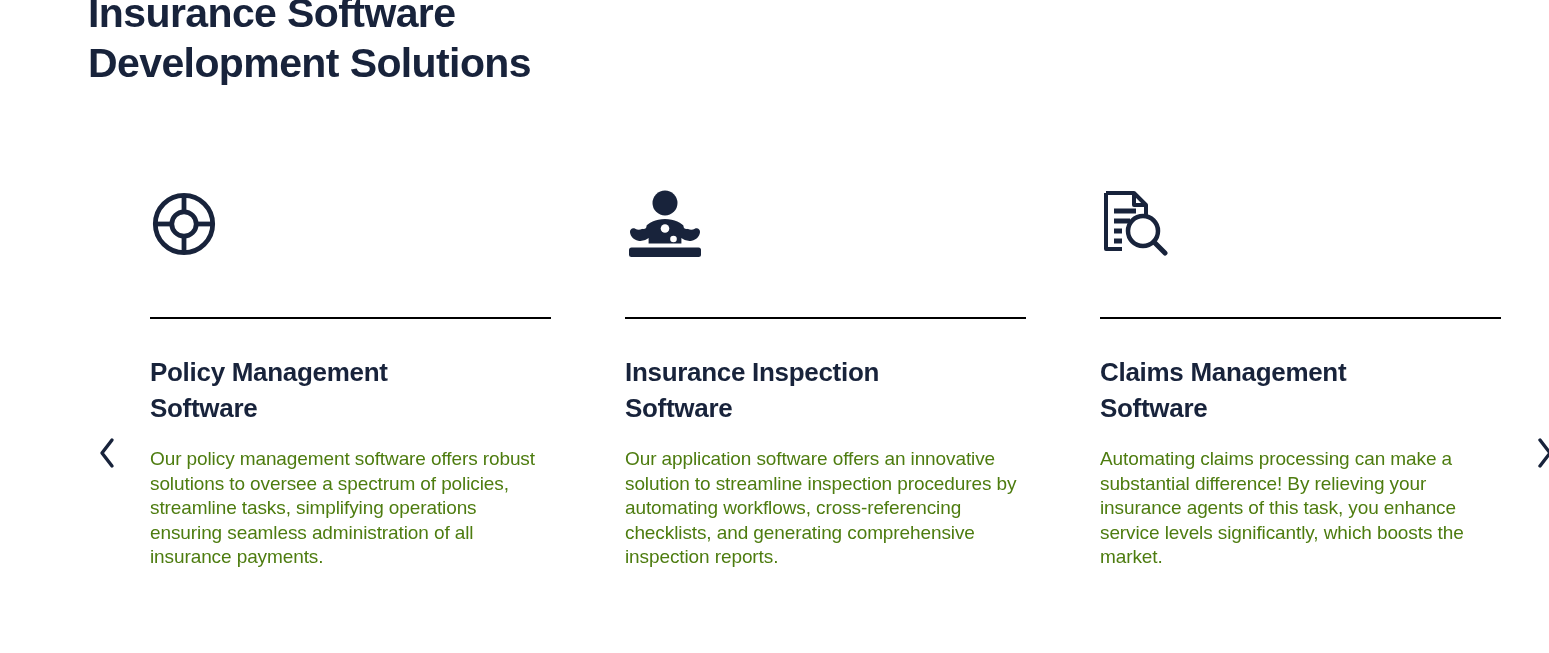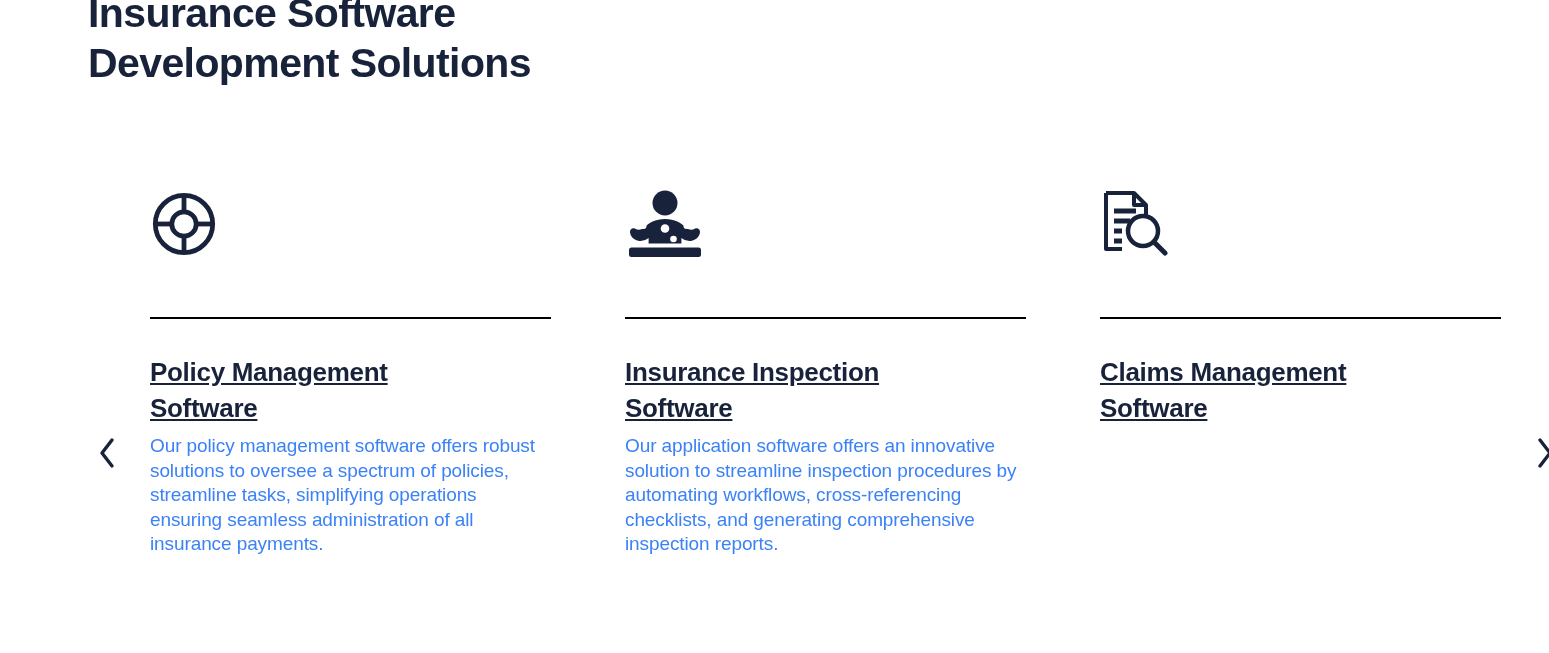--- a/index.html
+++ b/index.html
@@ -80,29 +80,28 @@
   }
 
   .card-title {
     margin-top: 35px;
     font-size: 26px;
     line-height: 36px;
     font-weight: 700;
     letter-spacing: -0.3px;
     color: #18233b;
     white-space: pre-line;
-    text-decoration: underline;
   }
 
   .card-body {
-    margin-top: 8px;
+    margin-top: 21px;
     font-size: 19px;
     line-height: 24.5px;
     font-weight: 400;
-    color: #3b82f6;
+    color: #4d7c0f;
     letter-spacing: -0.1px;
   }
 
   
   .nav-arrow {
     position: absolute;
     top: 286px;
     width: 34px;
     height: 34px;
     display: flex;
@@ -177,20 +176,21 @@
             <line x1="14" y1="32" x2="30" y2="32" stroke="#18233b" stroke-width="5"></line>
             <line x1="14" y1="42" x2="22" y2="42" stroke="#18233b" stroke-width="5"></line>
             <line x1="14" y1="52" x2="22" y2="52" stroke="#18233b" stroke-width="5"></line>
             <circle cx="43" cy="42" r="15" stroke="#18233b" stroke-width="4.5" fill="#ffffff"></circle>
             <line x1="54" y1="53" x2="65" y2="64" stroke="#18233b" stroke-width="5" stroke-linecap="round"></line>
           </svg>
         </div>
         <div class="card-divider"></div>
         <h3 class="card-title">Claims Management
 Software</h3>
+        <p class="card-body">Automating claims processing can make a substantial difference! By relieving your insurance agents of this task, you enhance service levels significantly, which boosts the market.</p>
       </div>
 
     </div>
 
     <button class="nav-arrow prev" aria-label="Previous">
       <span>
         <svg width="20" height="32" viewBox="0 0 20 32" fill="none">
           <path d="M15 3L5 16l10 13" stroke="#18233b" stroke-width="3.4" stroke-linecap="round" stroke-linejoin="round"></path>
         </svg>
       </span>

